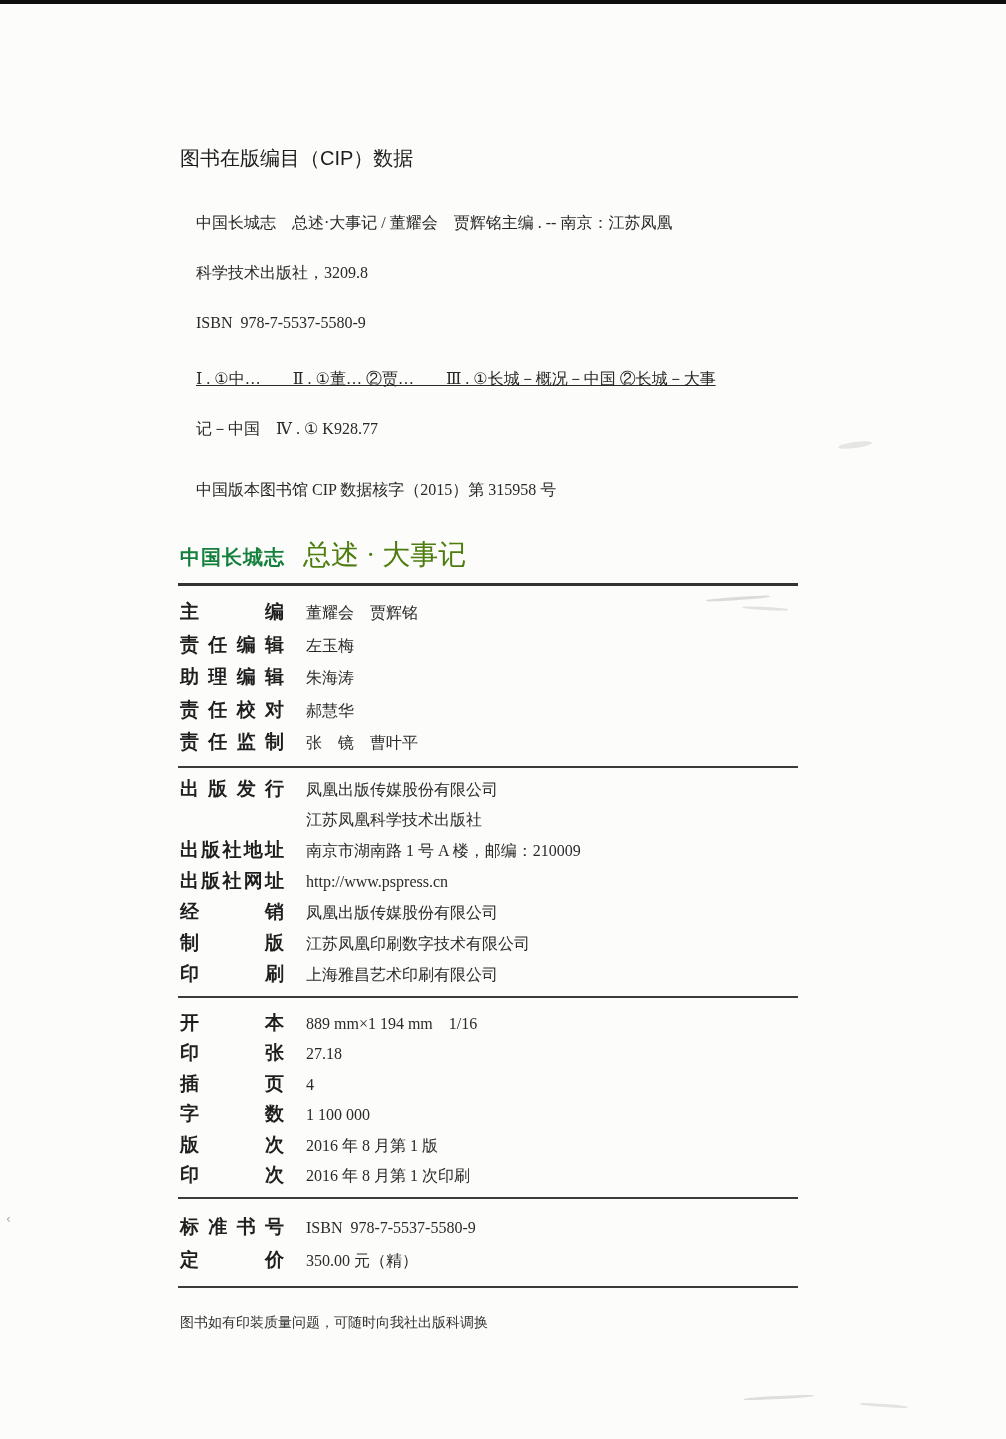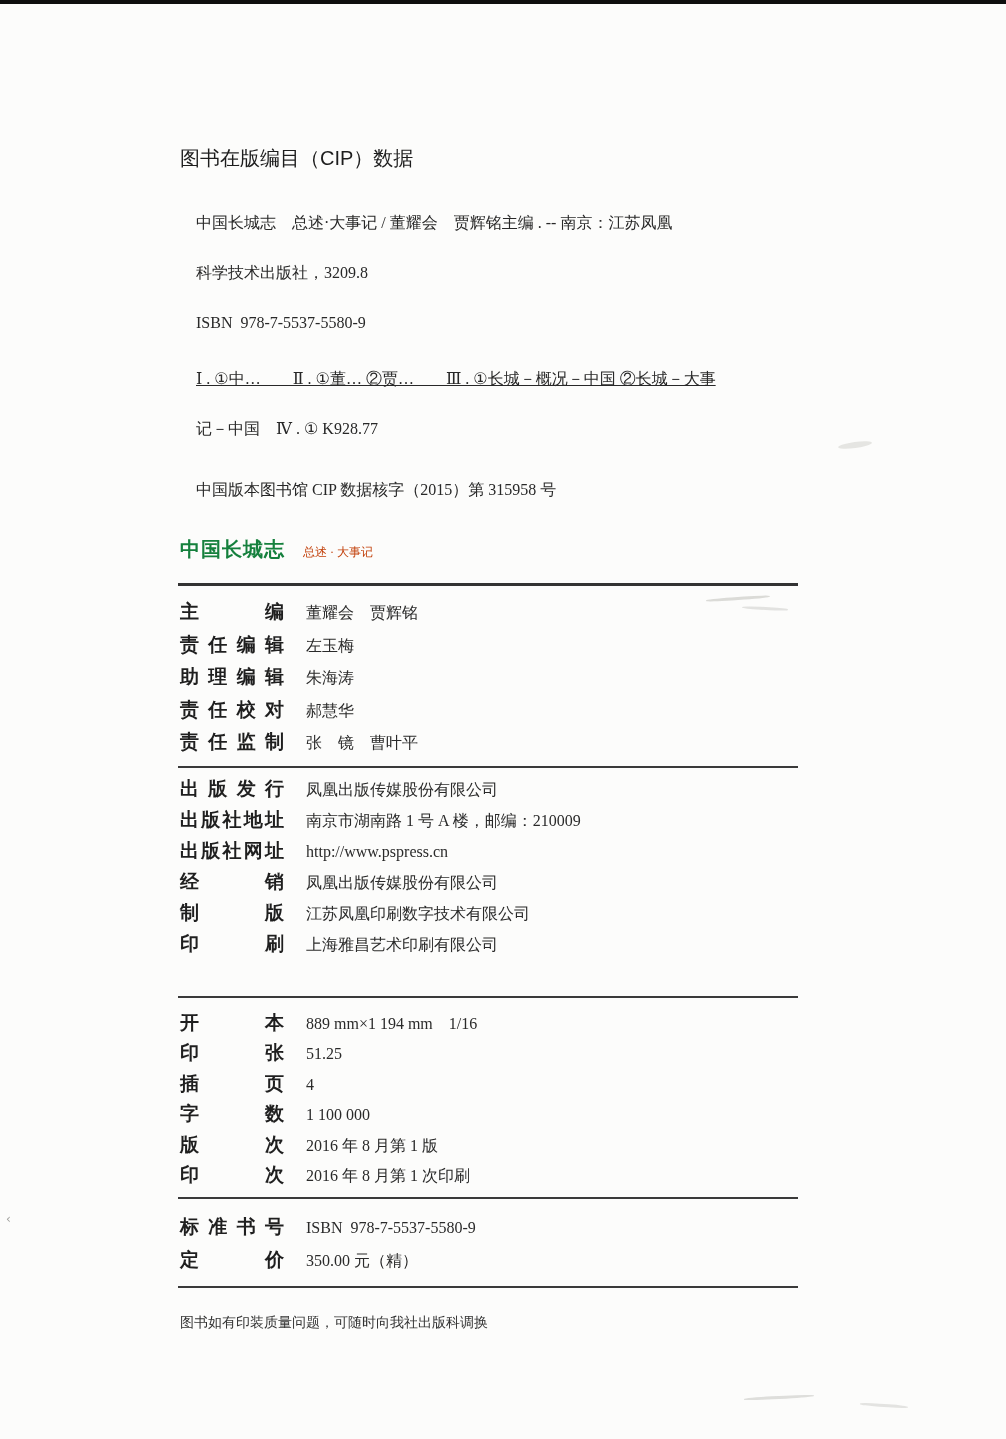--- a/index.html
+++ b/index.html
@@ -22,21 +22,21 @@
   .cip p { margin:16px; font-size:16px; line-height:34px; white-space:pre-wrap; }
   .gap-cls { margin-top:22px !important;text-decoration:underline; }
   .gap-reg { margin-top:27px !important; }
 
   
   .title-block { position:absolute; left:180px; top:536px; width:640px; white-space:nowrap; }
   .book-title {
     font-family:"Liberation Sans","DejaVu Sans",sans-serif;
     font-weight:700; font-size:20px; color:#15803d; letter-spacing:1px;
   }
-  .book-subtitle { font-size:12px; margin-left:18px; color:#c2410c; }
+  .book-subtitle { font-size:28px; margin-left:18px; color:#4d7c0f; }
 
   
   .rule { position:absolute; left:178px; width:620px; height:2px; background:#3a3a3a; }
   .rule-1 { top:583px; height:3px; background:#333; }
   .rule-2 { top:766px; }
   .rule-3 { top:996px; }
   .rule-4 { top:1197px; }
   .rule-5 { top:1286px; }
 
   
@@ -153,20 +153,24 @@
     <div class="row">
       <span class="label">
           <span>出</span>
           <span>版</span>
           <span>发</span>
           <span>行</span>
         </span>
       <span class="value">凤凰出版传媒股份有限公司</span>
     </div>
     <div class="row">
+      <span class="label"></span>
+      <span class="value">江苏凤凰科学技术出版社</span>
+    </div>
+    <div class="row">
       <span class="label">
           <span>出</span>
           <span>版</span>
           <span>社</span>
           <span>地</span>
           <span>址</span>
         </span>
       <span class="value">南京市湖南路 1 号 A 楼，邮编：210009</span>
     </div>
     <div class="row">
@@ -208,21 +212,21 @@
           <span>开</span>
           <span>本</span>
         </span>
       <span class="value">889 mm×1 194 mm　1/16</span>
     </div>
     <div class="row">
       <span class="label">
           <span>印</span>
           <span>张</span>
         </span>
-      <span class="value">51.25</span>
+      <span class="value">27.18</span>
     </div>
     <div class="row">
       <span class="label">
           <span>插</span>
           <span>页</span>
         </span>
       <span class="value">4</span>
     </div>
     <div class="row">
       <span class="label">

